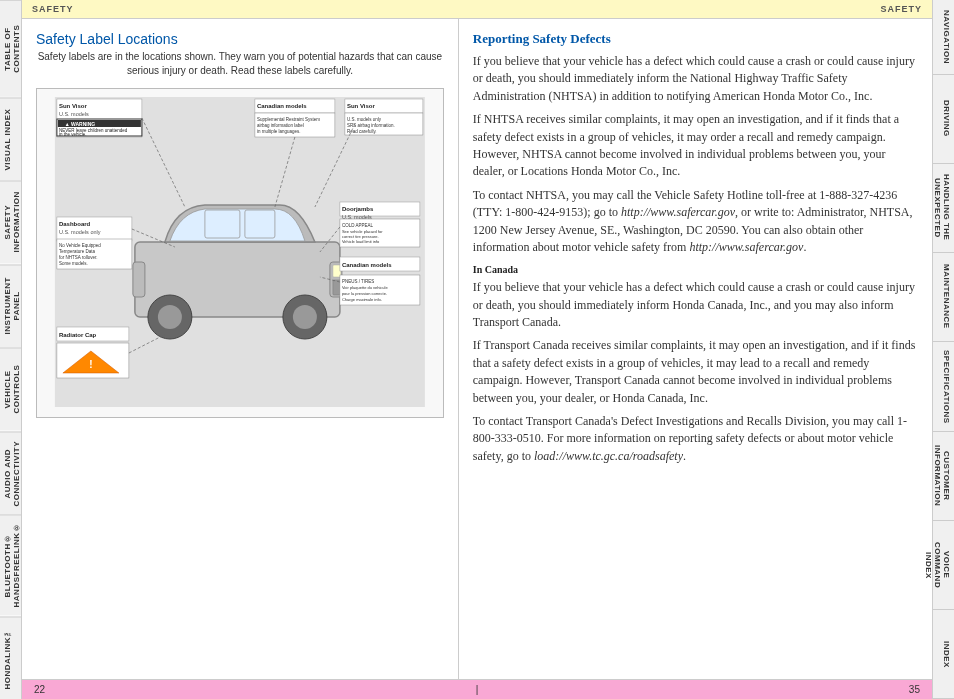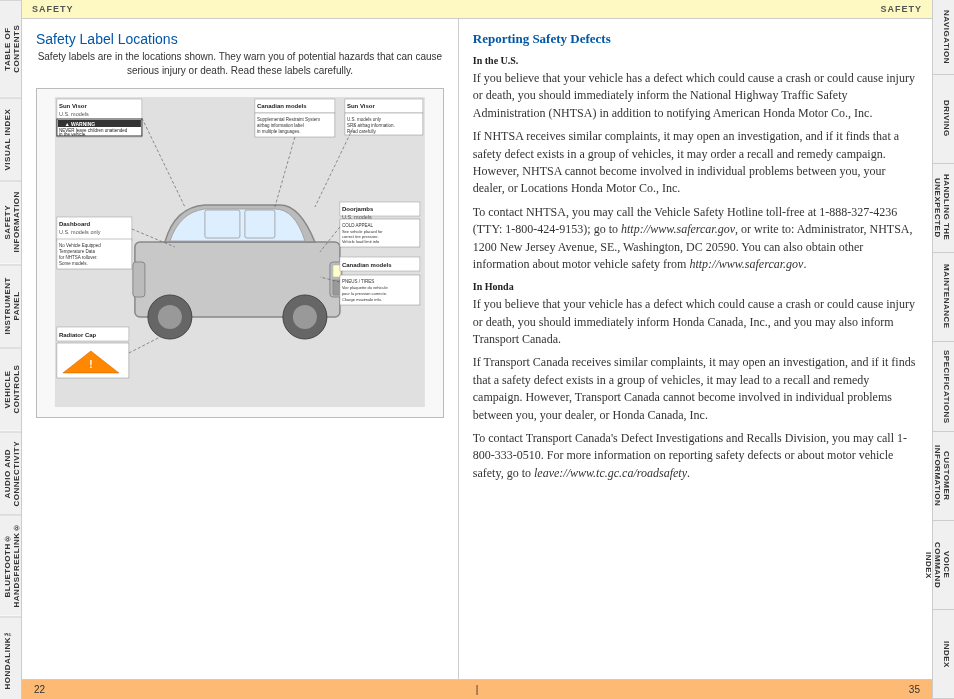--- a/index.html
+++ b/index.html
@@ -145,21 +145,21 @@
       font-style: italic;
     }
 
     
     .footer-bar {
       display: flex;
       justify-content: space-between;
       align-items: center;
       padding: 4px 12px;
       border-top: 1px solid #ccc;
-      background: #fdba74;
+      background: #f9a8d4;
     }
     .page-number {
       font-size: 10px;
       color: #333;
     }
     .footer-divider {
       font-size: 10px;
       color: #333;
     }
 
@@ -321,29 +321,28 @@
           <polygon points="8,276 36,254 64,276" fill="#ff8800" stroke="#cc5500" stroke-width="0.5"></polygon>
           <text x="36" y="271" font-size="10" font-weight="bold" fill="white" text-anchor="middle">!</text>
           <line x1="74" y1="256" x2="115" y2="235" stroke="#666" stroke-width="0.7" stroke-dasharray="3,2"></line>
         </svg>
       </div>
     </div>
 
     <div class="right-column">
       <div class="section-title-right">Reporting Safety Defects</div>
 
-      <div class="subsection-title">In the U.S.</div>
       <p class="body-text">If you believe that your vehicle has a defect which could cause a crash or could cause injury or death, you should immediately inform the National Highway Traffic Safety Administration (NHTSA) in addition to notifying American Honda Motor Co., Inc.</p>
       <p class="body-text">If NHTSA receives similar complaints, it may open an investigation, and if it finds that a safety defect exists in a group of vehicles, it may order a recall and remedy campaign. However, NHTSA cannot become involved in individual problems between you, your dealer, or Locations Honda Motor Co., Inc.</p>
       <p class="body-text">To contact NHTSA, you may call the Vehicle Safety Hotline toll-free at 1-888-327-4236 (TTY: 1-800-424-9153); go to <em>http://www.safercar.gov</em>, or write to: Administrator, NHTSA, 1200 New Jersey Avenue, SE., Washington, DC 20590. You can also obtain other information about motor vehicle safety from <em>http://www.safercar.gov</em>.</p>
 
-      <div class="subsection-title">In Honda</div>
+      <div class="subsection-title">In Canada</div>
       <p class="body-text">If you believe that your vehicle has a defect which could cause a crash or could cause injury or death, you should immediately inform Honda Canada, Inc., and you may also inform Transport Canada.</p>
       <p class="body-text">If Transport Canada receives similar complaints, it may open an investigation, and if it finds that a safety defect exists in a group of vehicles, it may lead to a recall and remedy campaign. However, Transport Canada cannot become involved in individual problems between you, your dealer, or Honda Canada, Inc.</p>
-      <p class="body-text">To contact Transport Canada's Defect Investigations and Recalls Division, you may call 1-800-333-0510. For more information on reporting safety defects or about motor vehicle safety, go to <em>leave://www.tc.gc.ca/roadsafety</em>.</p>
+      <p class="body-text">To contact Transport Canada's Defect Investigations and Recalls Division, you may call 1-800-333-0510. For more information on reporting safety defects or about motor vehicle safety, go to <em>load://www.tc.gc.ca/roadsafety</em>.</p>
     </div>
   </div>
 
   <div class="footer-bar">
     <span class="page-number">22</span>
     <span class="footer-divider">|</span>
     <span class="page-number">35</span>
   </div>
 
 </div>

